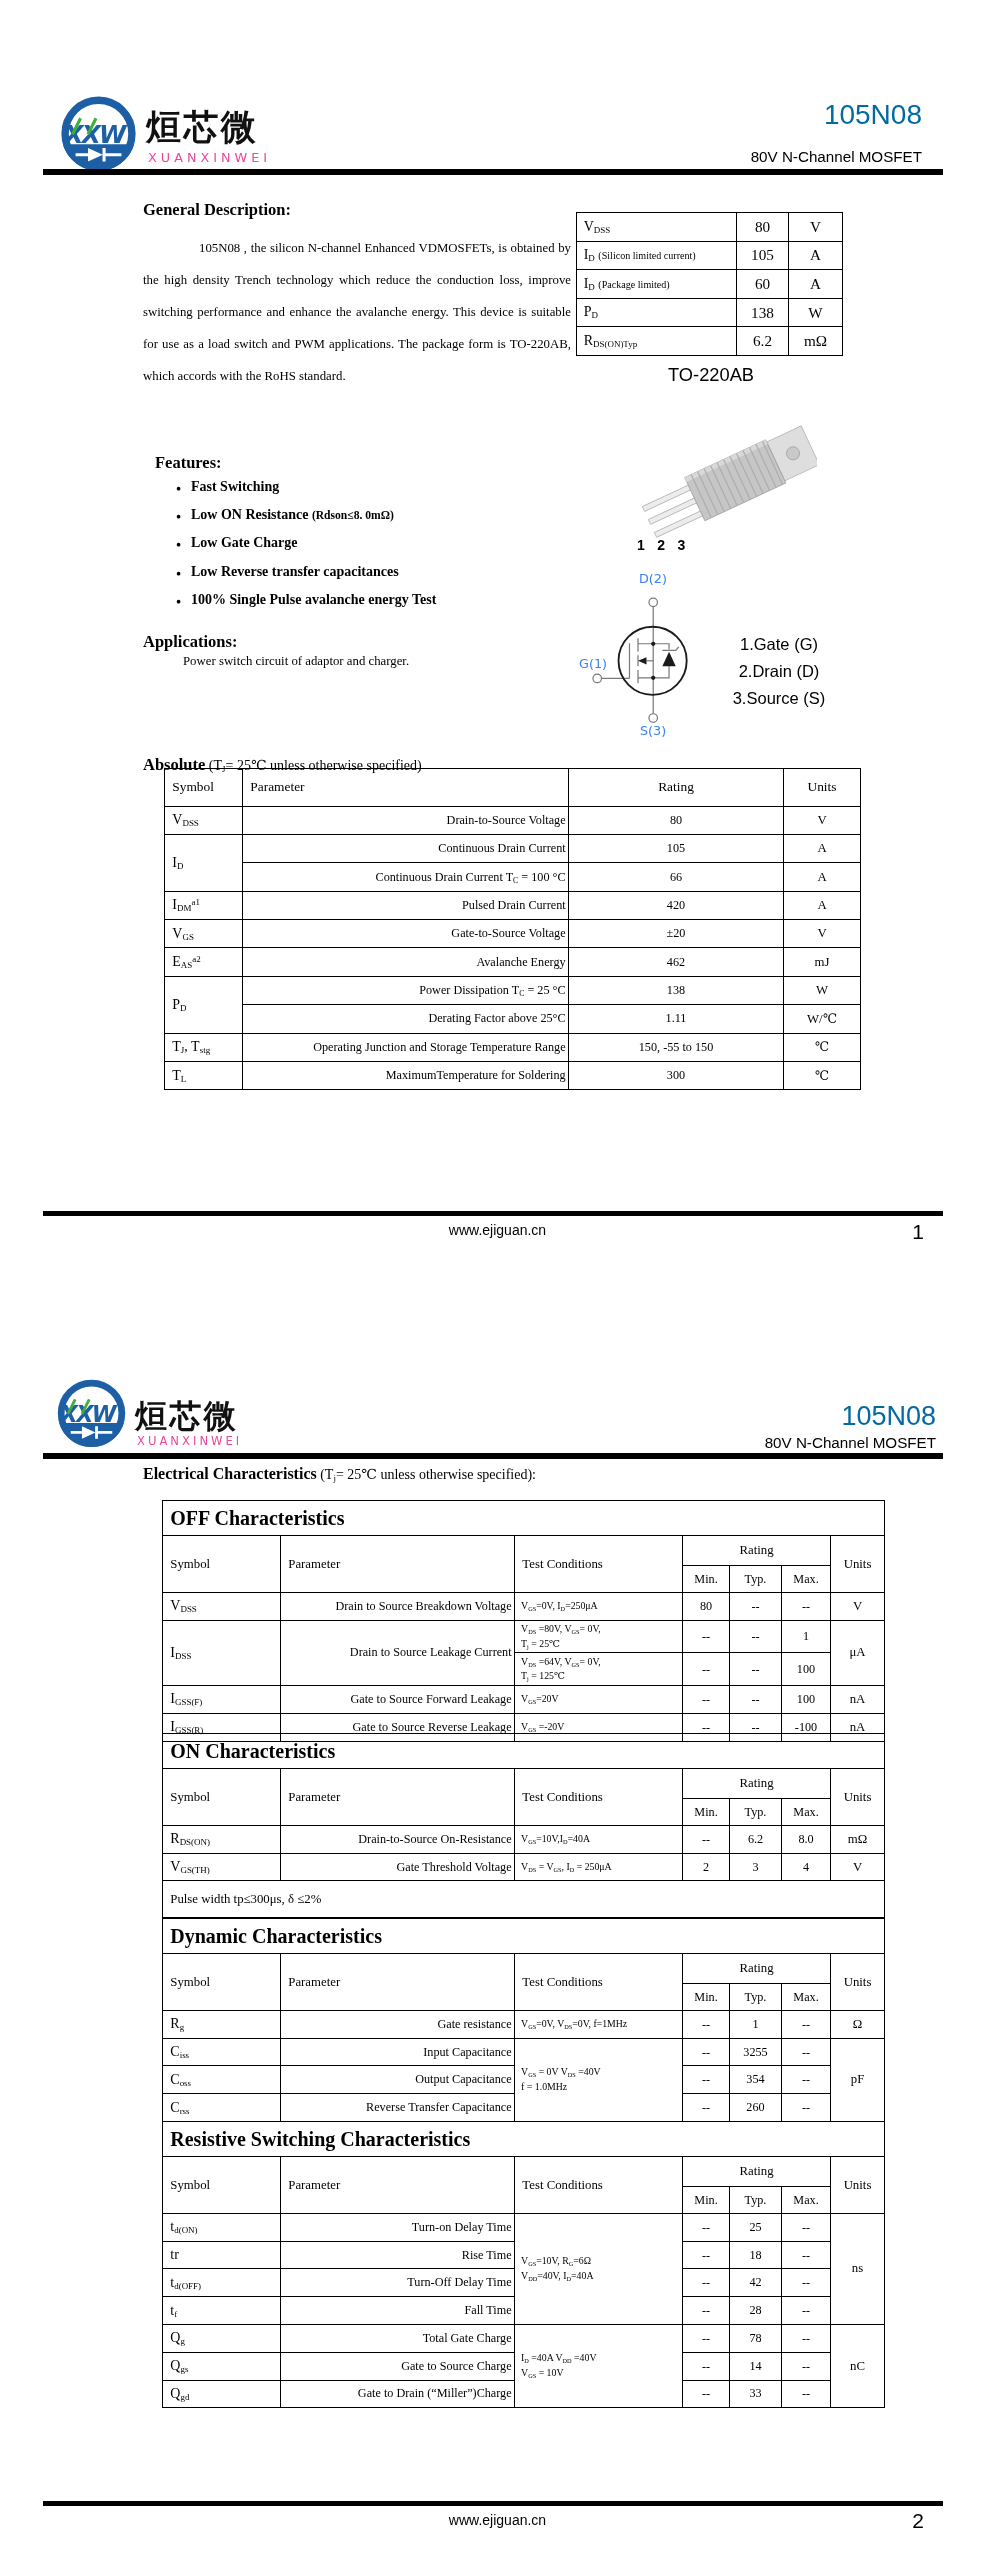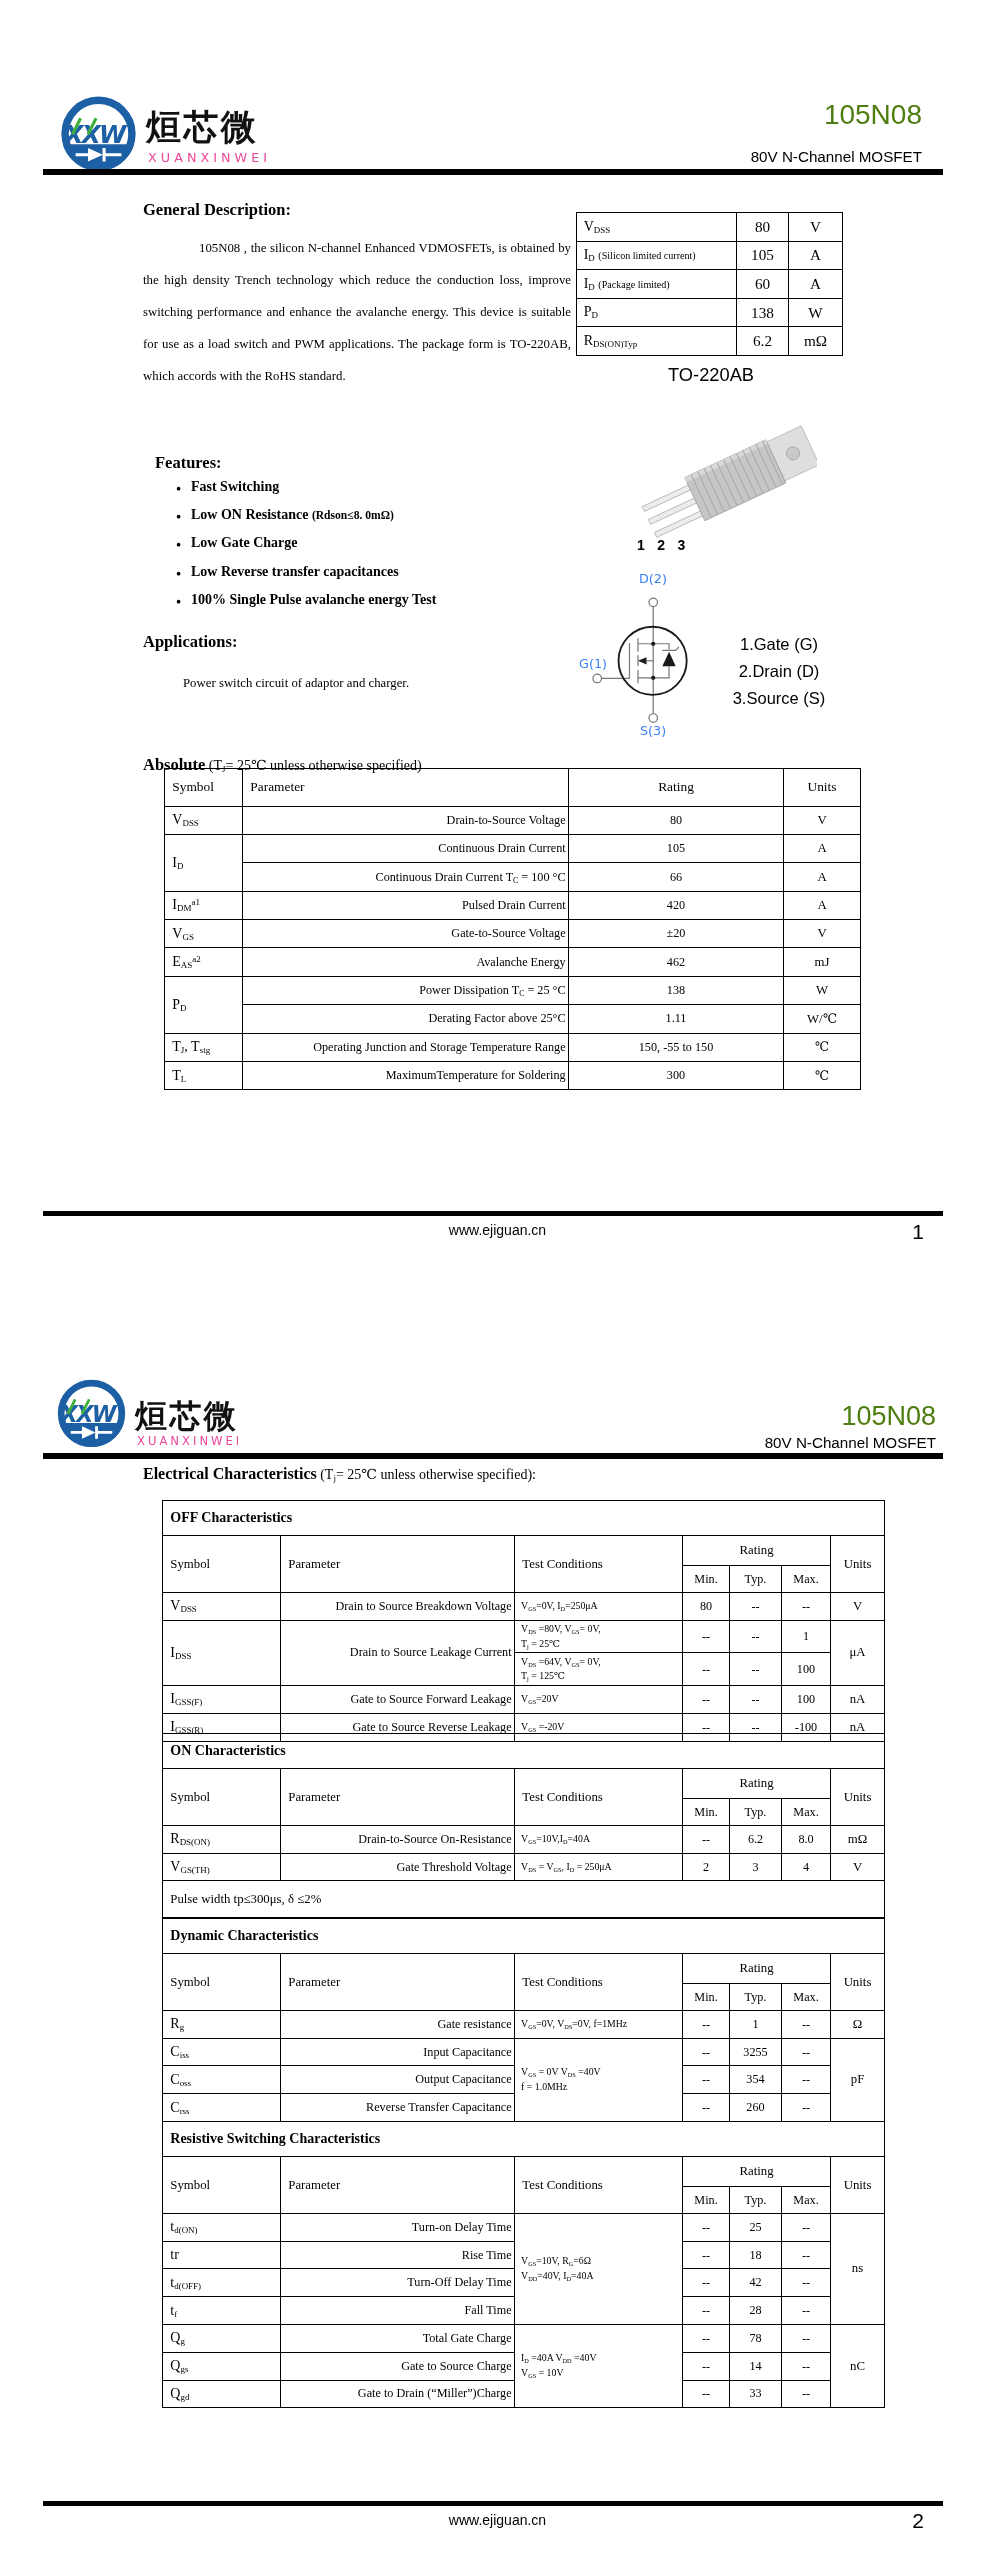--- a/index.html
+++ b/index.html
@@ -3,39 +3,39 @@
 <meta charset="utf-8">
 <style>
   html,body{margin:0;padding:0;background:#ffffff;}
   .canvas{position:relative;width:995px;height:2576px;background:#fff;color:#000;
           font-family:"Liberation Serif","DejaVu Serif","DejaVu Sans",serif;overflow:hidden;}
   .abs{position:absolute;}
   .rule{position:absolute;background:#000;}
   
   .brand-cn{position:absolute;font-family:"DejaVu Sans","Liberation Sans",sans-serif;font-weight:bold;font-size:35px;letter-spacing:2.4px;color:#111;}
   .brand-en{position:absolute;font-family:"DejaVu Sans","Liberation Sans",sans-serif;font-size:12.8px;letter-spacing:4px;color:#ec4899;}
-  .partnum{position:absolute;font-family:"Liberation Sans","DejaVu Sans",sans-serif;font-size:28px;color:#4d7c0f;text-align:right;}
+  .partnum{position:absolute;font-family:"Liberation Sans","DejaVu Sans",sans-serif;font-size:28px;color:#0369a1;text-align:right;}
   .subtitle{position:absolute;font-family:"Liberation Sans","DejaVu Sans",sans-serif;font-size:15.2px;color:#000;text-align:right;}
   
   .h1{position:absolute;font-weight:bold;font-size:16.5px;}
   .h1 .rest{font-weight:normal;font-size:14px;}
   .gd-body{position:absolute;width:428px;font-size:12.8px;line-height:32px;text-align:justify;text-indent:56px;}
   .apps-body{position:absolute;font-size:12.8px;}
   .features{position:absolute;}
   .feat{display:flex;align-items:baseline;margin-bottom:12.2px;font-weight:bold;font-size:14px;white-space:nowrap;}
   .feat .blt{font-size:8.5px;margin-right:9.8px;}
   .feat .note{font-size:11.6px;}
   .sm{font-size:72%;}
   sub{font-size:64%;vertical-align:-0.25em;}
   sup{font-size:64%;vertical-align:0.45em;}
   
   .tblwrap{position:absolute;}
   .tblwrap table{border-collapse:collapse;table-layout:fixed;width:100%;border:1.8px solid #000;}
   .tblwrap td{border:1.2px solid #000;overflow:hidden;}
-  td.ttl{font-weight:bold;font-size:14px;text-align:left;padding:4.9px 7.3px;height:17px;}
+  td.ttl{font-weight:bold;font-size:20px;text-align:left;padding:4.9px 7.3px;height:17px;}
   td.hc{text-align:center;font-size:12.8px;padding:1.8px;}
   td.hc.l{text-align:left;padding-left:7.3px;}
   td.bb3{border-bottom:1.8px solid #000;}
   td.sym{font-size:14px;text-align:left;padding:1.2px 2.4px 1.2px 7.3px;}
   td.param{font-size:12.2px;text-align:right;padding:1.2px 2.4px 1.2px 8px;}
   td.cond{font-size:9.8px;text-align:left;padding:1.2px 2.4px 1.2px 6.1px;line-height:1.5;}
   td.val{font-size:12.2px;text-align:center;}
   td.unit{font-size:12.8px;text-align:center;}
   td.nt{font-size:12.8px;text-align:left;padding:5.5px 7.3px;}
   td.qlbl{font-size:14px;text-align:left;padding-left:6.7px;}
@@ -150,21 +150,21 @@
           <span class="blt">●</span>
           <span>Low Reverse transfer capacitances</span>
         </div>
         <div class="feat">
           <span class="blt">●</span>
           <span>100% Single Pulse avalanche energy Test</span>
         </div>
       </div>
 
     <div class="h1" style="left:143px;top:632px;">Applications:</div>
-    <div class="apps-body" style="left:183px;top:676px;">Power switch circuit of adaptor and charger.</div>
+    <div class="apps-body" style="left:183px;top:654px;">Power switch circuit of adaptor and charger.</div>
 
     <svg class="abs" style="left:582px;top:592px;" width="140" height="137" viewBox="0 0 230 225">
       <g stroke="#787878" stroke-width="2" fill="none">
         <circle cx="117" cy="17" r="7" fill="#ffffff"></circle>
         <circle cx="117" cy="207" r="7" fill="#ffffff"></circle>
         <circle cx="25" cy="142" r="7" fill="#ffffff"></circle>
         <path d="M117 24 V57 M117 169 V200 M32 142 H78 M78 142 V84"></path>
         <path d="M92 76 V98 M92 104 V122 M92 128 V150"></path>
         <path d="M117 57 V85 M92 85 H117 M117 85 V141 M92 141 H117 M117 141 V169"></path>
         <path d="M117 113 H106"></path>

